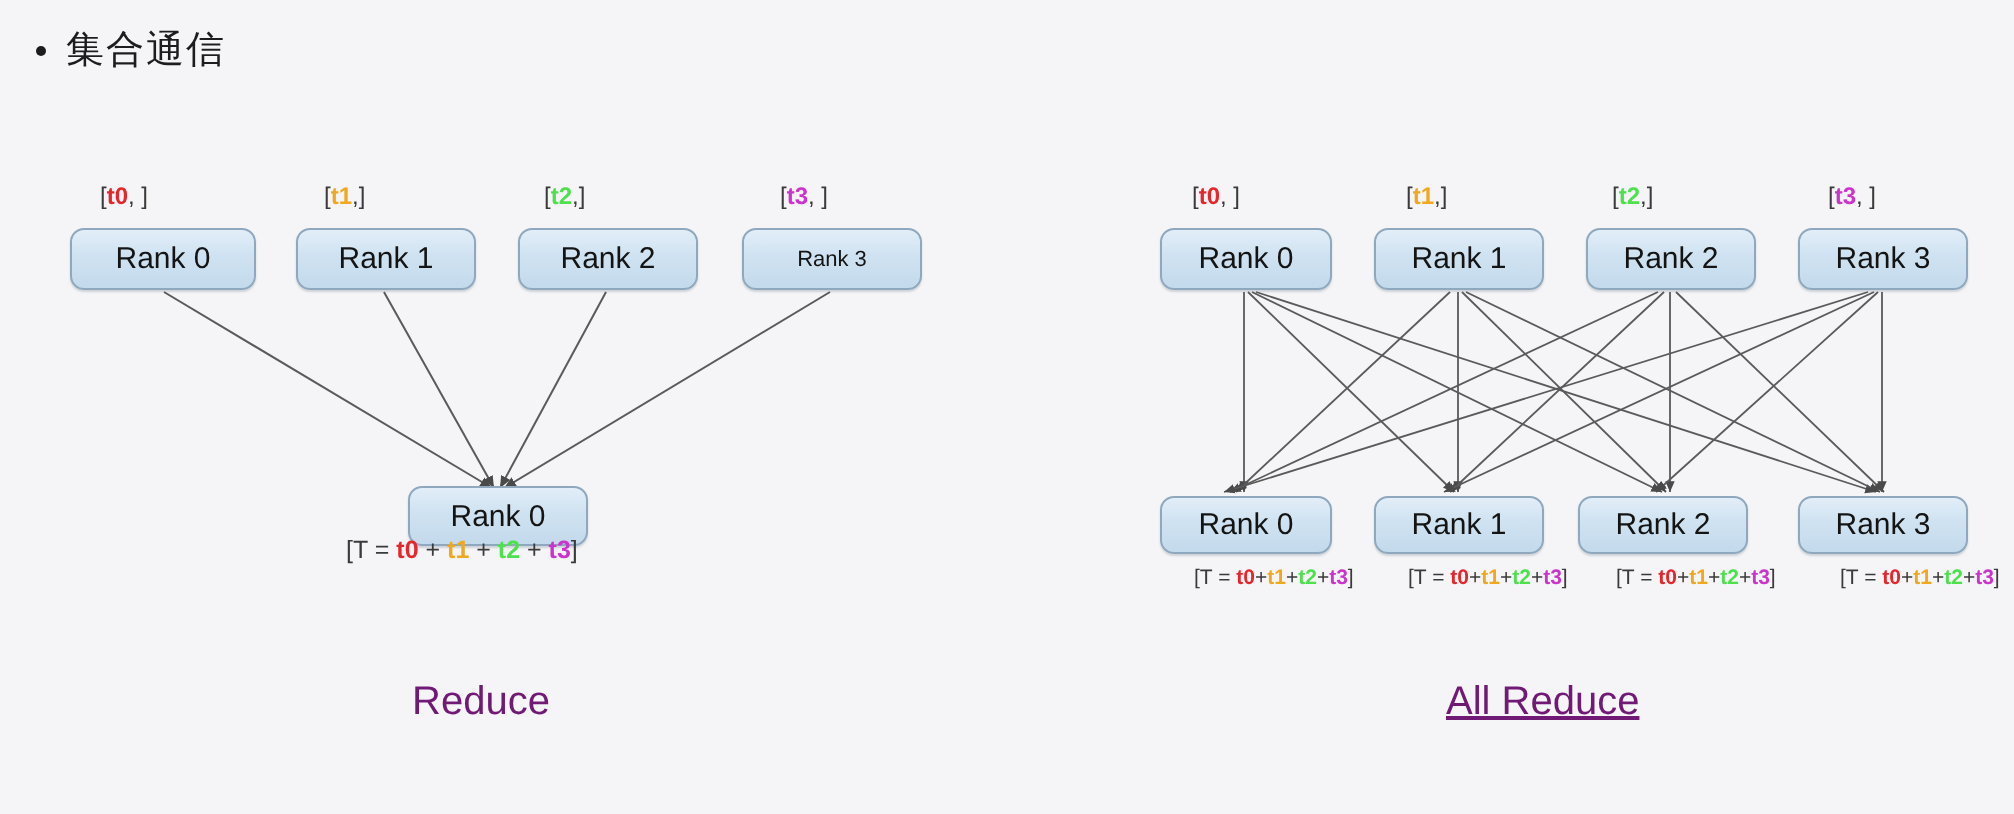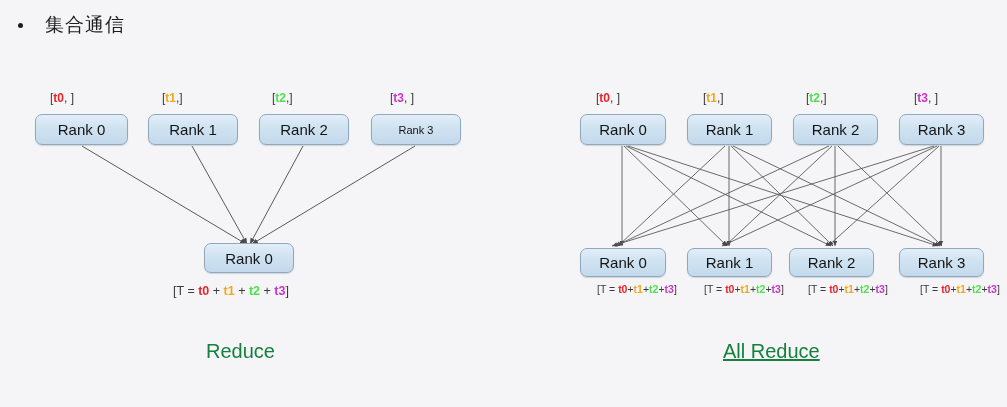--- a/index.html
+++ b/index.html
@@ -19,21 +19,21 @@
     width: 1007px;
     height: 407px;
   }
   
   .heading {
     position: absolute;
     left: 18px;
     top: 12px;
     display: flex;
     align-items: center;
-    gap: 22px;
+    gap: 10px;
   }
   .bullet-dot {
     width: 5px;
     height: 5px;
     border-radius: 50%;
     background: #1c1c1c;
     display: block;
   }
   .heading-text {
     font-size: 19px;
@@ -87,21 +87,21 @@
   }
   .formula.small {
     font-size: 10.5px;
     padding-left: 27px;
   }
   .formula .tok { font-weight: bold; }
   
   .caption {
     position: absolute;
     font-size: 20px;
-    color: #15803d;
+    color: #701a75;
     font-family: "Liberation Sans", sans-serif;
     white-space: nowrap;
   }
   
   .watermark {
     position: absolute;
     left: 590px;
     top: 368px;
     font-size: 19px;
     color: #b9b9bd;
@@ -171,21 +171,21 @@
     <span>[</span><span class="tok" style="color:#cc33cc">t3</span><span>, ]</span>
   </div>
 
   <div class="rank-box" style="left:35px;  top:114px; width:93px; height:31px;">Rank 0</div>
   <div class="rank-box" style="left:148px; top:114px; width:90px; height:31px;">Rank 1</div>
   <div class="rank-box" style="left:259px; top:114px; width:90px; height:31px;">Rank 2</div>
   <div class="rank-box small-label" style="left:371px; top:114px; width:90px; height:31px;">Rank 3</div>
 
   <div class="rank-box" style="left:204px; top:243px; width:90px; height:30px;">Rank 0</div>
 
-  <div class="formula" style="left:173px; top:284px;text-align:center;">
+  <div class="formula" style="left:173px; top:268px;text-align:center;">
     <span>[</span><span>T</span><span> = </span><span class="tok" style="color:#e8252a">t0</span><span> + </span><span class="tok" style="color:#f0a81e">t1</span><span> + </span><span class="tok" style="color:#4de14d">t2</span><span> + </span><span class="tok" style="color:#cc33cc">t3</span><span>]</span>
   </div>
 
   <div class="caption" style="left:206px; top:340px;">Reduce</div>
 
   <div class="t-label" style="left:596px; top:91px;">
     <span>[</span><span class="tok" style="color:#e8252a">t0</span><span>, ]</span>
   </div>
   <div class="t-label" style="left:703px; top:91px;">
     <span>[</span><span class="tok" style="color:#f0a81e">t1</span><span>,]</span>

